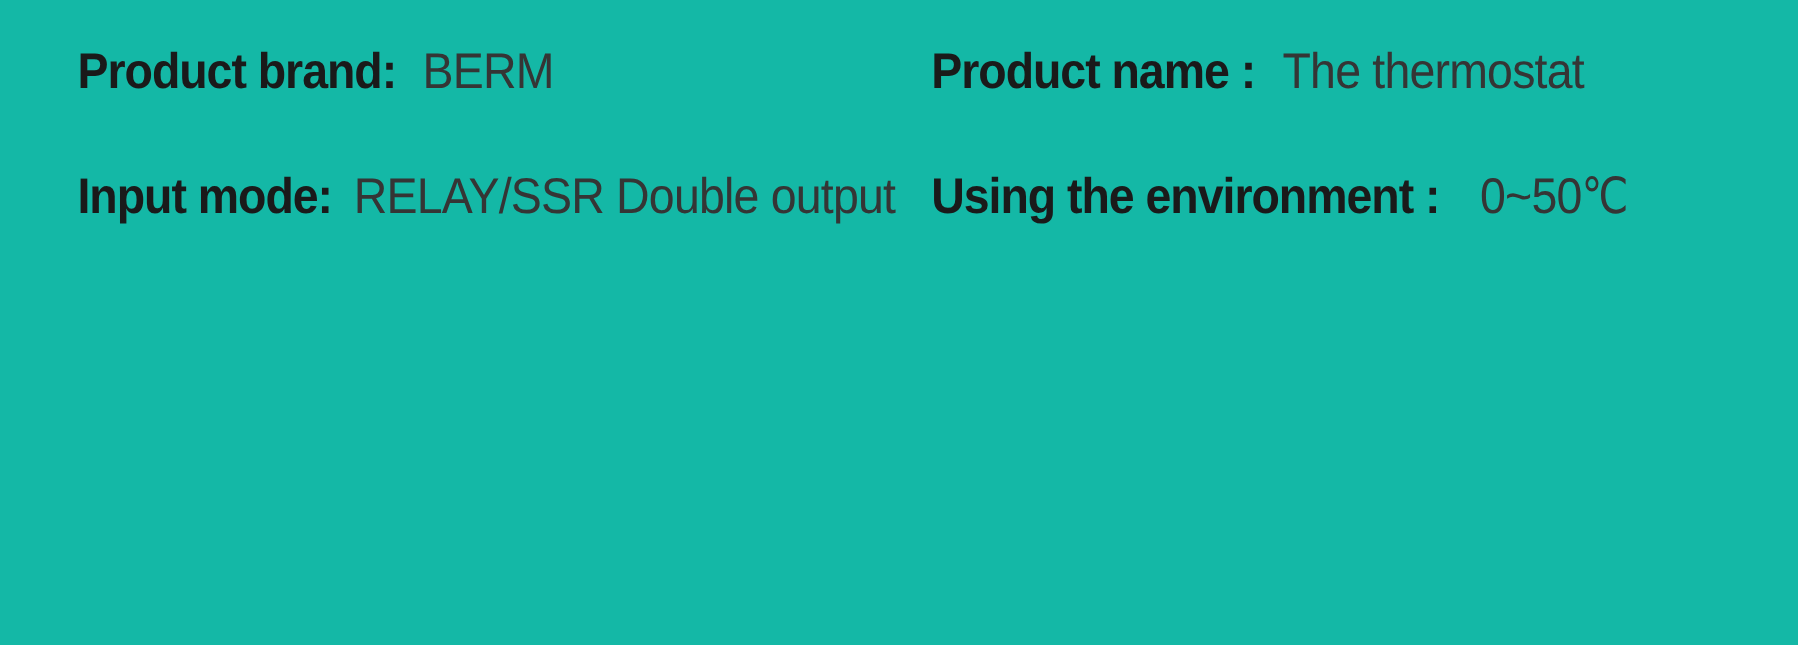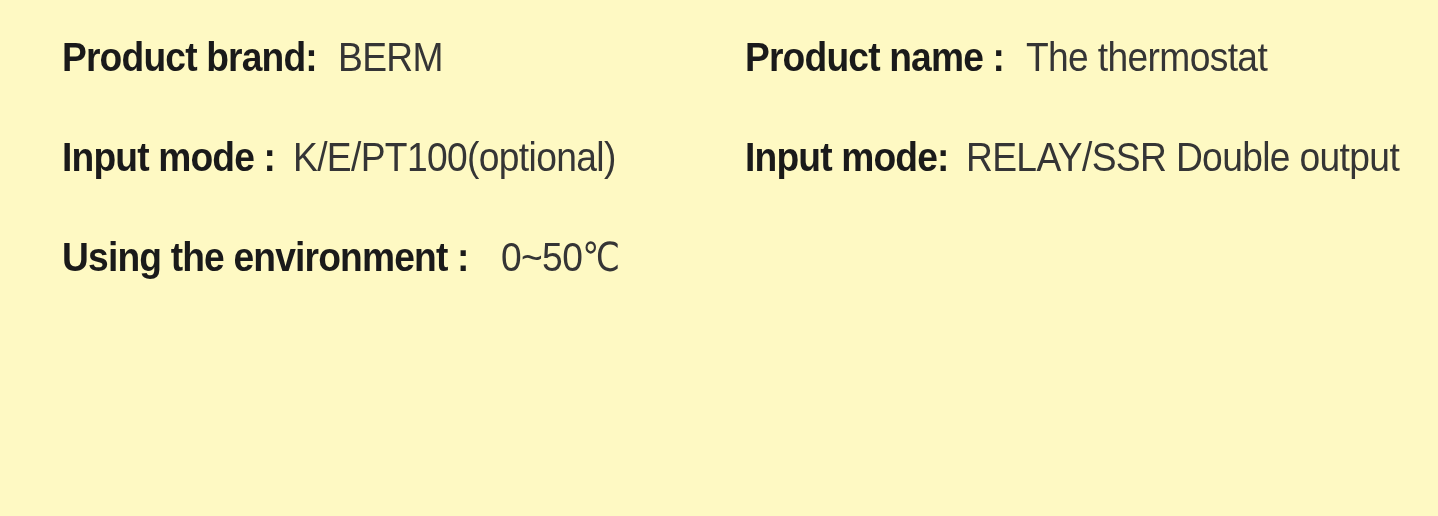--- a/index.html
+++ b/index.html
@@ -6,21 +6,21 @@
   html, body {
     margin: 0;
     padding: 0;
     background: #ffffff;
   }
 
   #spec-sheet {
     position: relative;
     width: 1438px;
     height: 516px;
-    background: #fef9c3;
+    background: #14b8a6;
     overflow: hidden;
     font-family: "Liberation Sans", "DejaVu Sans", sans-serif;
     font-stretch: condensed;
     -webkit-font-smoothing: antialiased;
   }
 
   .spec-grid {
     position: absolute;
     top: 0;
     left: 0;
@@ -76,24 +76,20 @@
       <span class="spec-label">Product brand:</span>
       <span class="spec-value">BERM</span>
     </div>
     <div class="spec-cell">
       <span class="spec-label">Product name :</span>
       <span class="spec-value">The thermostat</span>
     </div>
 
 
 
-    <div class="spec-cell">
-      <span class="spec-label">Input mode :</span>
-      <span class="spec-value">K/E/PT100(optional)</span>
-    </div>
 
     <div class="spec-cell">
       <span class="spec-label">Input mode:</span>
       <span class="spec-value">RELAY/SSR Double output</span>
     </div>
     <div class="spec-cell">
       <span class="spec-label">Using the environment :</span>
       <span class="spec-value">0~50℃</span>
     </div>
 

